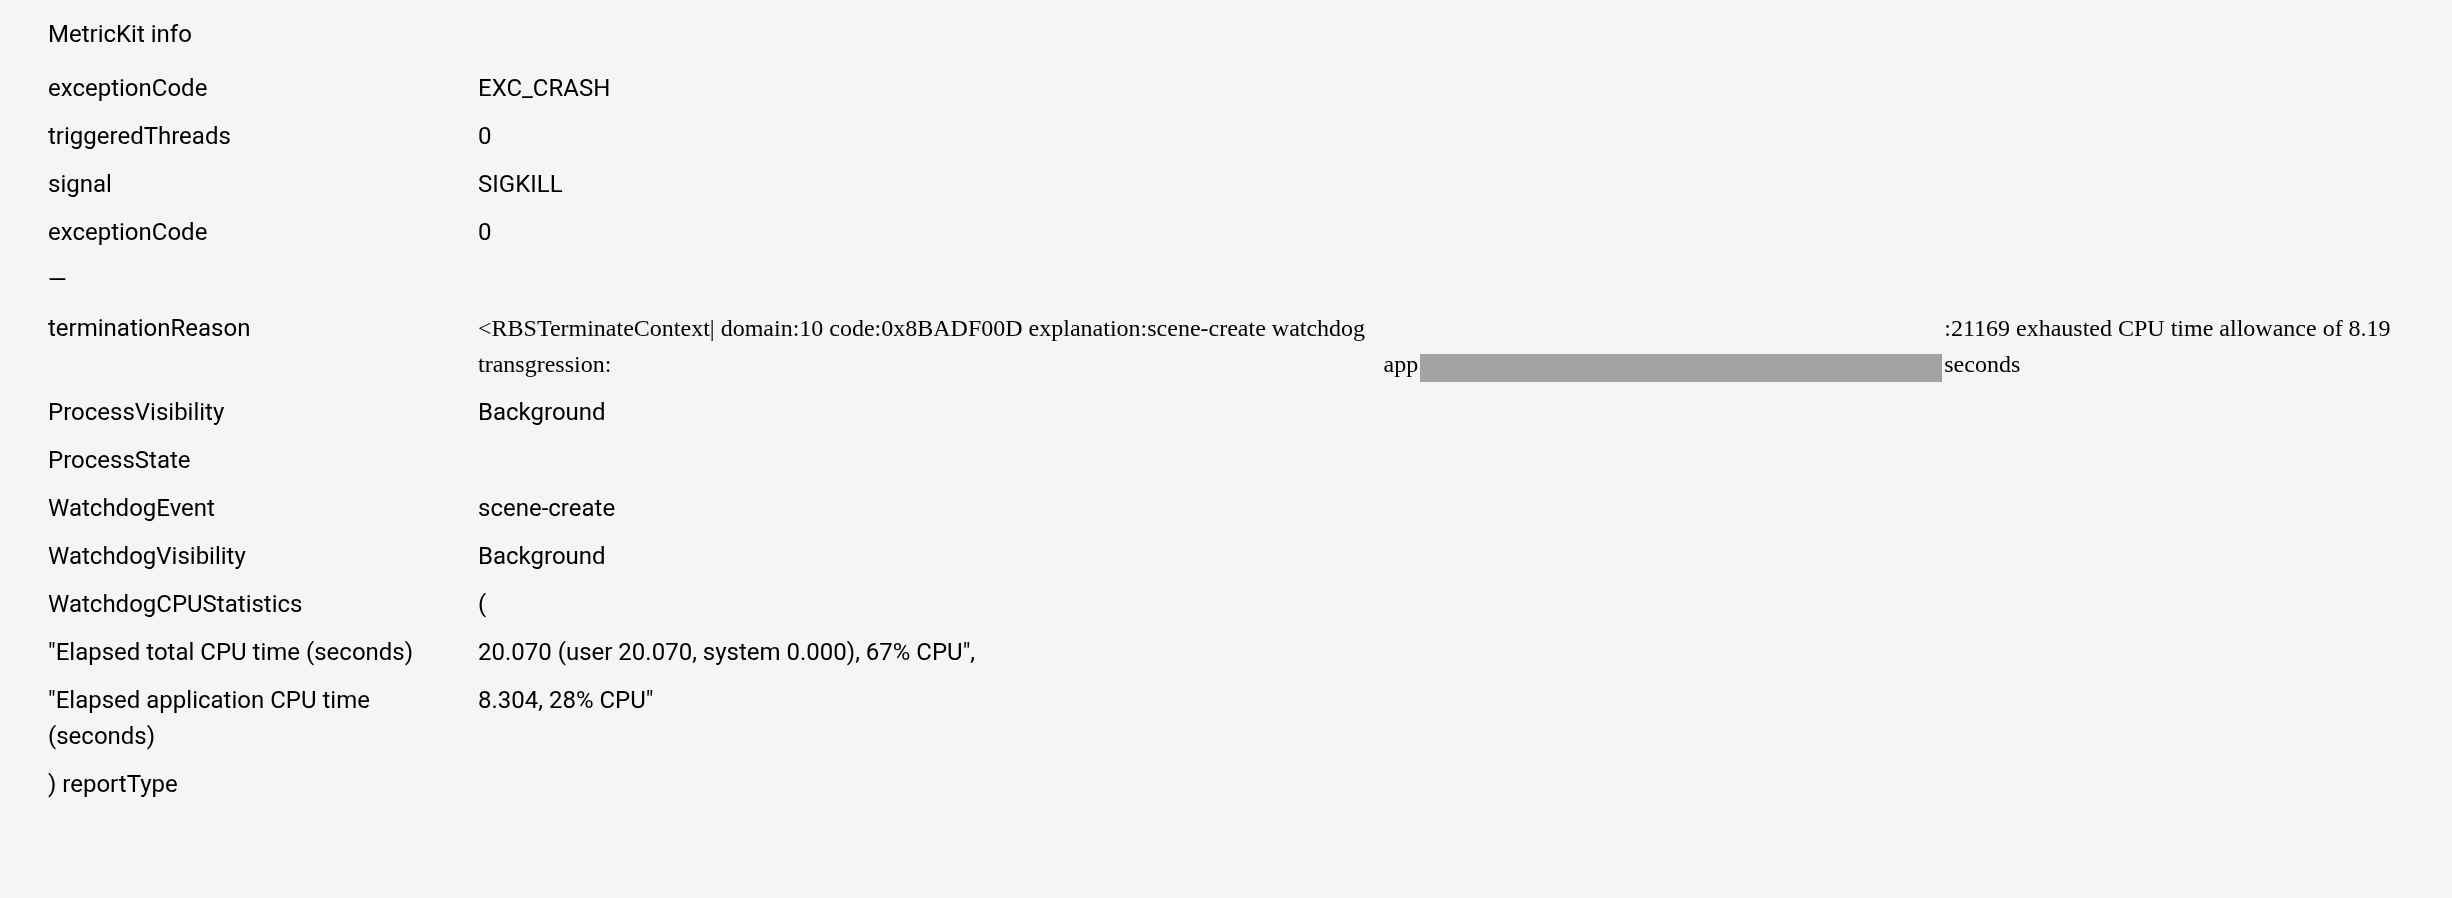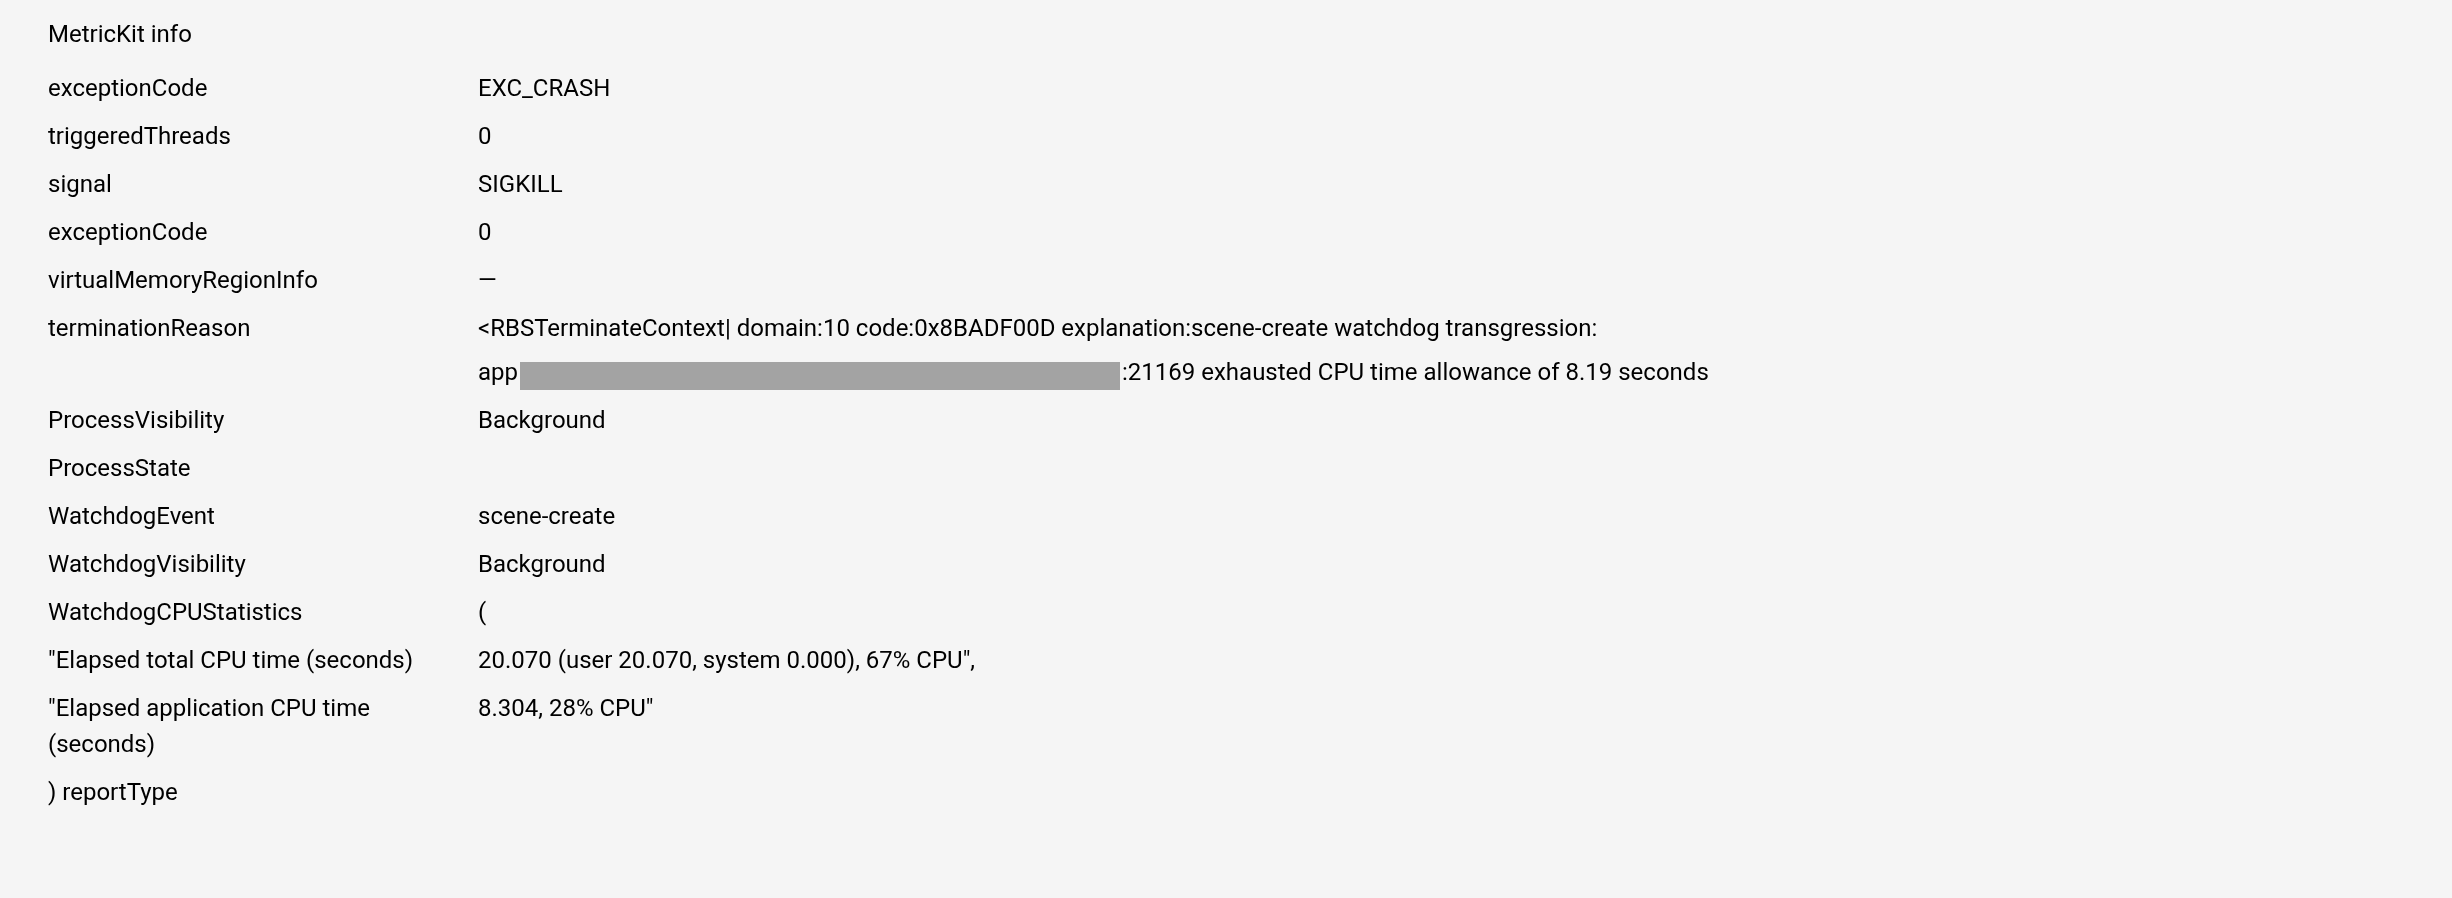--- a/index.html
+++ b/index.html
@@ -25,22 +25,23 @@
       padding-right: 20px;
     }
     .value {
       flex: 1;
     }
     .title-row {
       margin-bottom: 18px;
     }
     .termination-value {
       display: flex;
-      flex-direction: column;
+      flex-direction: row;
       gap: 8px;
+      font-family: Liberation Serif, serif;
     }
     .termination-line2 {
       display: flex;
       align-items: flex-end;
       flex-wrap: nowrap;
     }
     .redacted-box {
       display: inline-block;
       background: #a3a3a3;
       width: 600px;
@@ -70,21 +71,20 @@
   <div class="label">signal</div>
   <div class="value">SIGKILL</div>
 </div>
 
 <div class="row">
   <div class="label">exceptionCode</div>
   <div class="value">0</div>
 </div>
 
 <div class="row">
-  <div class="label">virtualMemoryRegionInfo</div>
   <div class="value">—</div>
 </div>
 
 <div class="row">
   <div class="label">terminationReason</div>
   <div class="value termination-value">
     <div>&lt;RBSTerminateContext| domain:10 code:0x8BADF00D explanation:scene-create watchdog transgression:</div>
     <div class="termination-line2">
       <span>app</span>
       <span class="redacted-box"></span>

